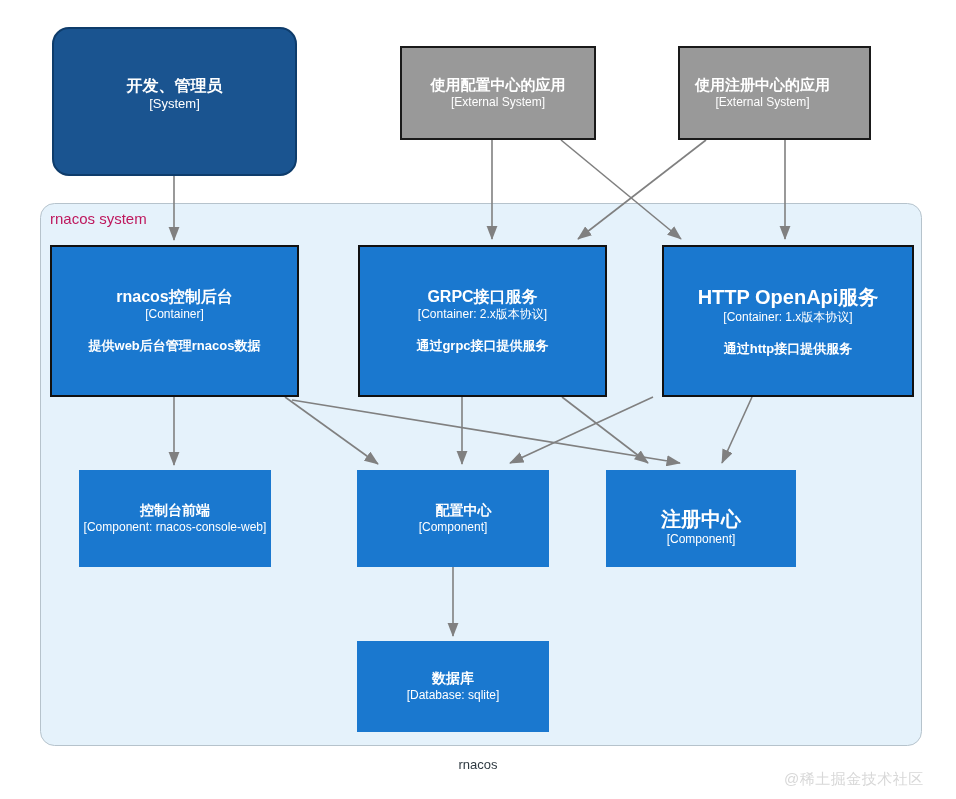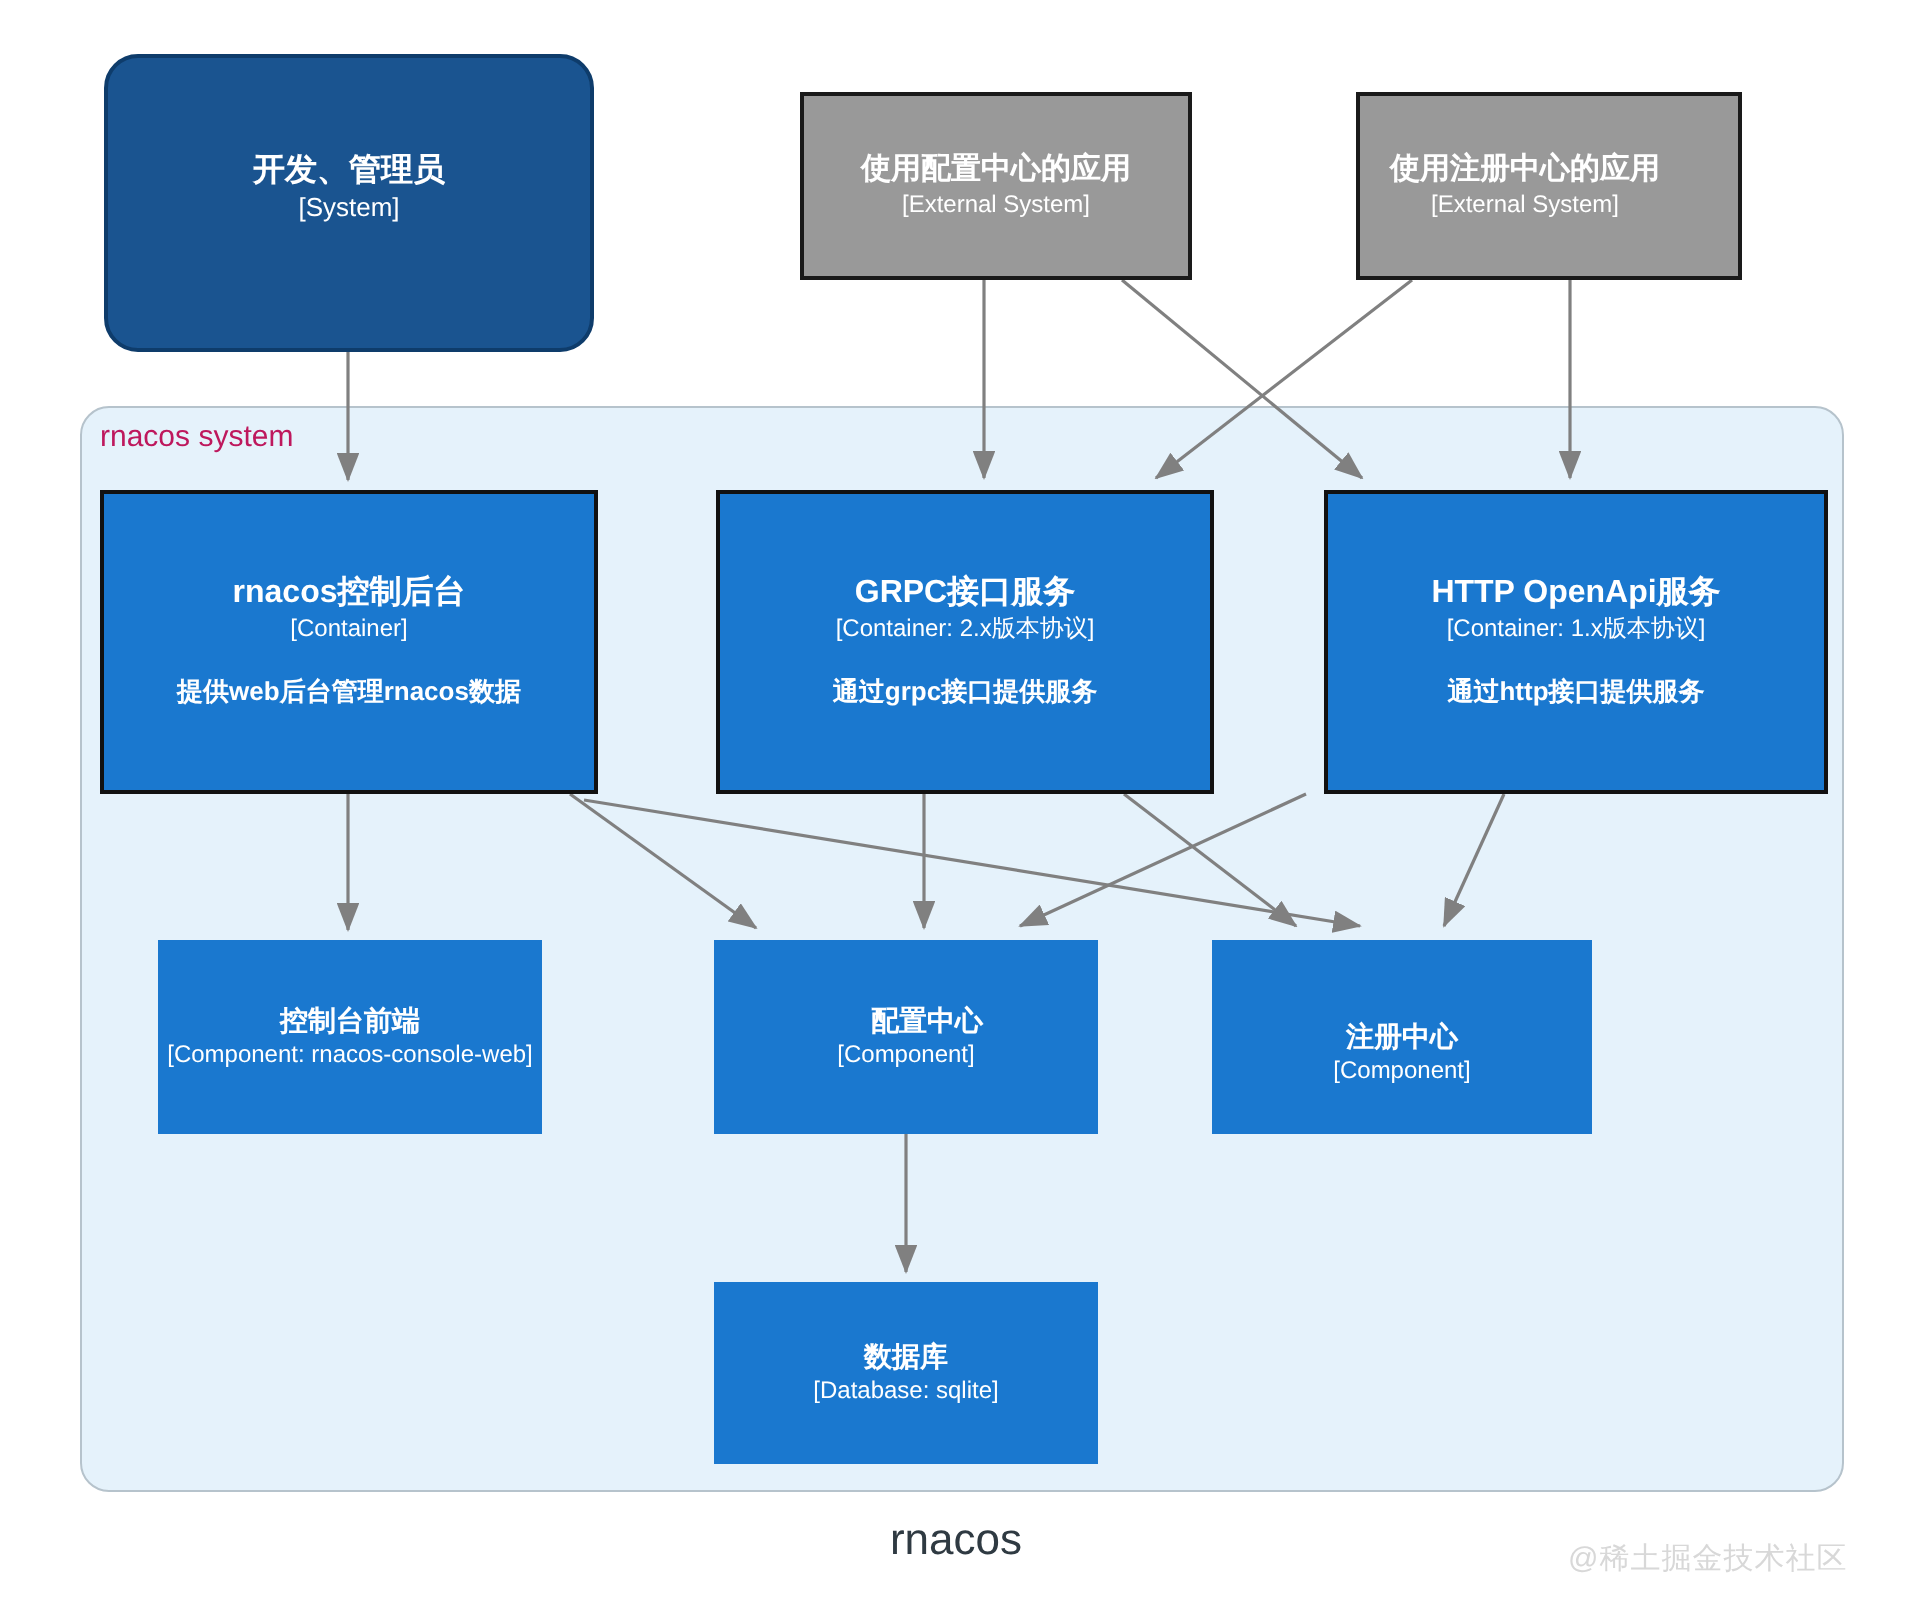--- a/index.html
+++ b/index.html
@@ -52,21 +52,21 @@
   }
   .boundary-label {
     position: absolute;
     color: #be185d;
     font-size: 15px;
     white-space: nowrap;
   }
   .footer-label {
     position: absolute;
     color: #2f3a42;
-    font-size: 22px;
+    font-size: 13px;
     white-space: nowrap;
     text-align: center;
   }
   .watermark {
     position: absolute;
     color: #d8d8d8;
     font-size: 15px;
     white-space: nowrap;
     letter-spacing: 0.5px;
   }
@@ -132,35 +132,35 @@
         <div style="height: 16px;"></div>
         <div class="node-desc" style="font-size: 13px;">提供web后台管理rnacos数据</div>
       </div>
       <div class="node-text" style="left: 358px; top: 245px; width: 249px; height: 152px;">
         <div class="node-title" style="font-size: 16px;">GRPC接口服务</div>
         <div class="node-tech" style="font-size: 12px;">[Container: 2.x版本协议]</div>
         <div style="height: 16px;"></div>
         <div class="node-desc" style="font-size: 13px;">通过grpc接口提供服务</div>
       </div>
       <div class="node-text" style="left: 662px; top: 245px; width: 252px; height: 152px;">
-        <div class="node-title" style="font-size: 16px;">HTTP OpenApi服务</div>
+        <div class="node-title" style="font-size: 20px;">HTTP OpenApi服务</div>
         <div class="node-tech" style="font-size: 12px;">[Container: 1.x版本协议]</div>
         <div style="height: 16px;"></div>
         <div class="node-desc" style="font-size: 13px;">通过http接口提供服务</div>
       </div>
       <div class="node-text" style="left: 79px; top: 470px; width: 192px; height: 97px;">
         <div class="node-title" style="font-size: 14px;">控制台前端</div>
         <div class="node-tech" style="font-size: 12px;">[Component: rnacos-console-web]</div>
       </div>
       <div class="node-text" style="left: 357px; top: 470px; width: 192px; height: 97px;">
         <div class="node-title" style="font-size: 14px; margin-left: 21px;">配置中心</div>
         <div class="node-tech" style="font-size: 12px;">[Component]</div>
       </div>
       <div class="node-text" style="left: 606px; top: 470px; width: 190px; height: 97px;">
-        <div class="node-title" style="font-size: 14px; margin-top: 16px;">注册中心</div>
+        <div class="node-title" style="font-size: 20px; margin-top: 16px;">注册中心</div>
         <div class="node-tech" style="font-size: 12px;">[Component]</div>
       </div>
       <div class="node-text" style="left: 357px; top: 641px; width: 192px; height: 91px;">
         <div class="node-title" style="font-size: 14px;">数据库</div>
         <div class="node-tech" style="font-size: 12px;">[Database: sqlite]</div>
       </div>
     </div>
 
   <div class="boundary-label" id="boundary-label" style="left: 50px; top: 210px;">rnacos system</div>
 

